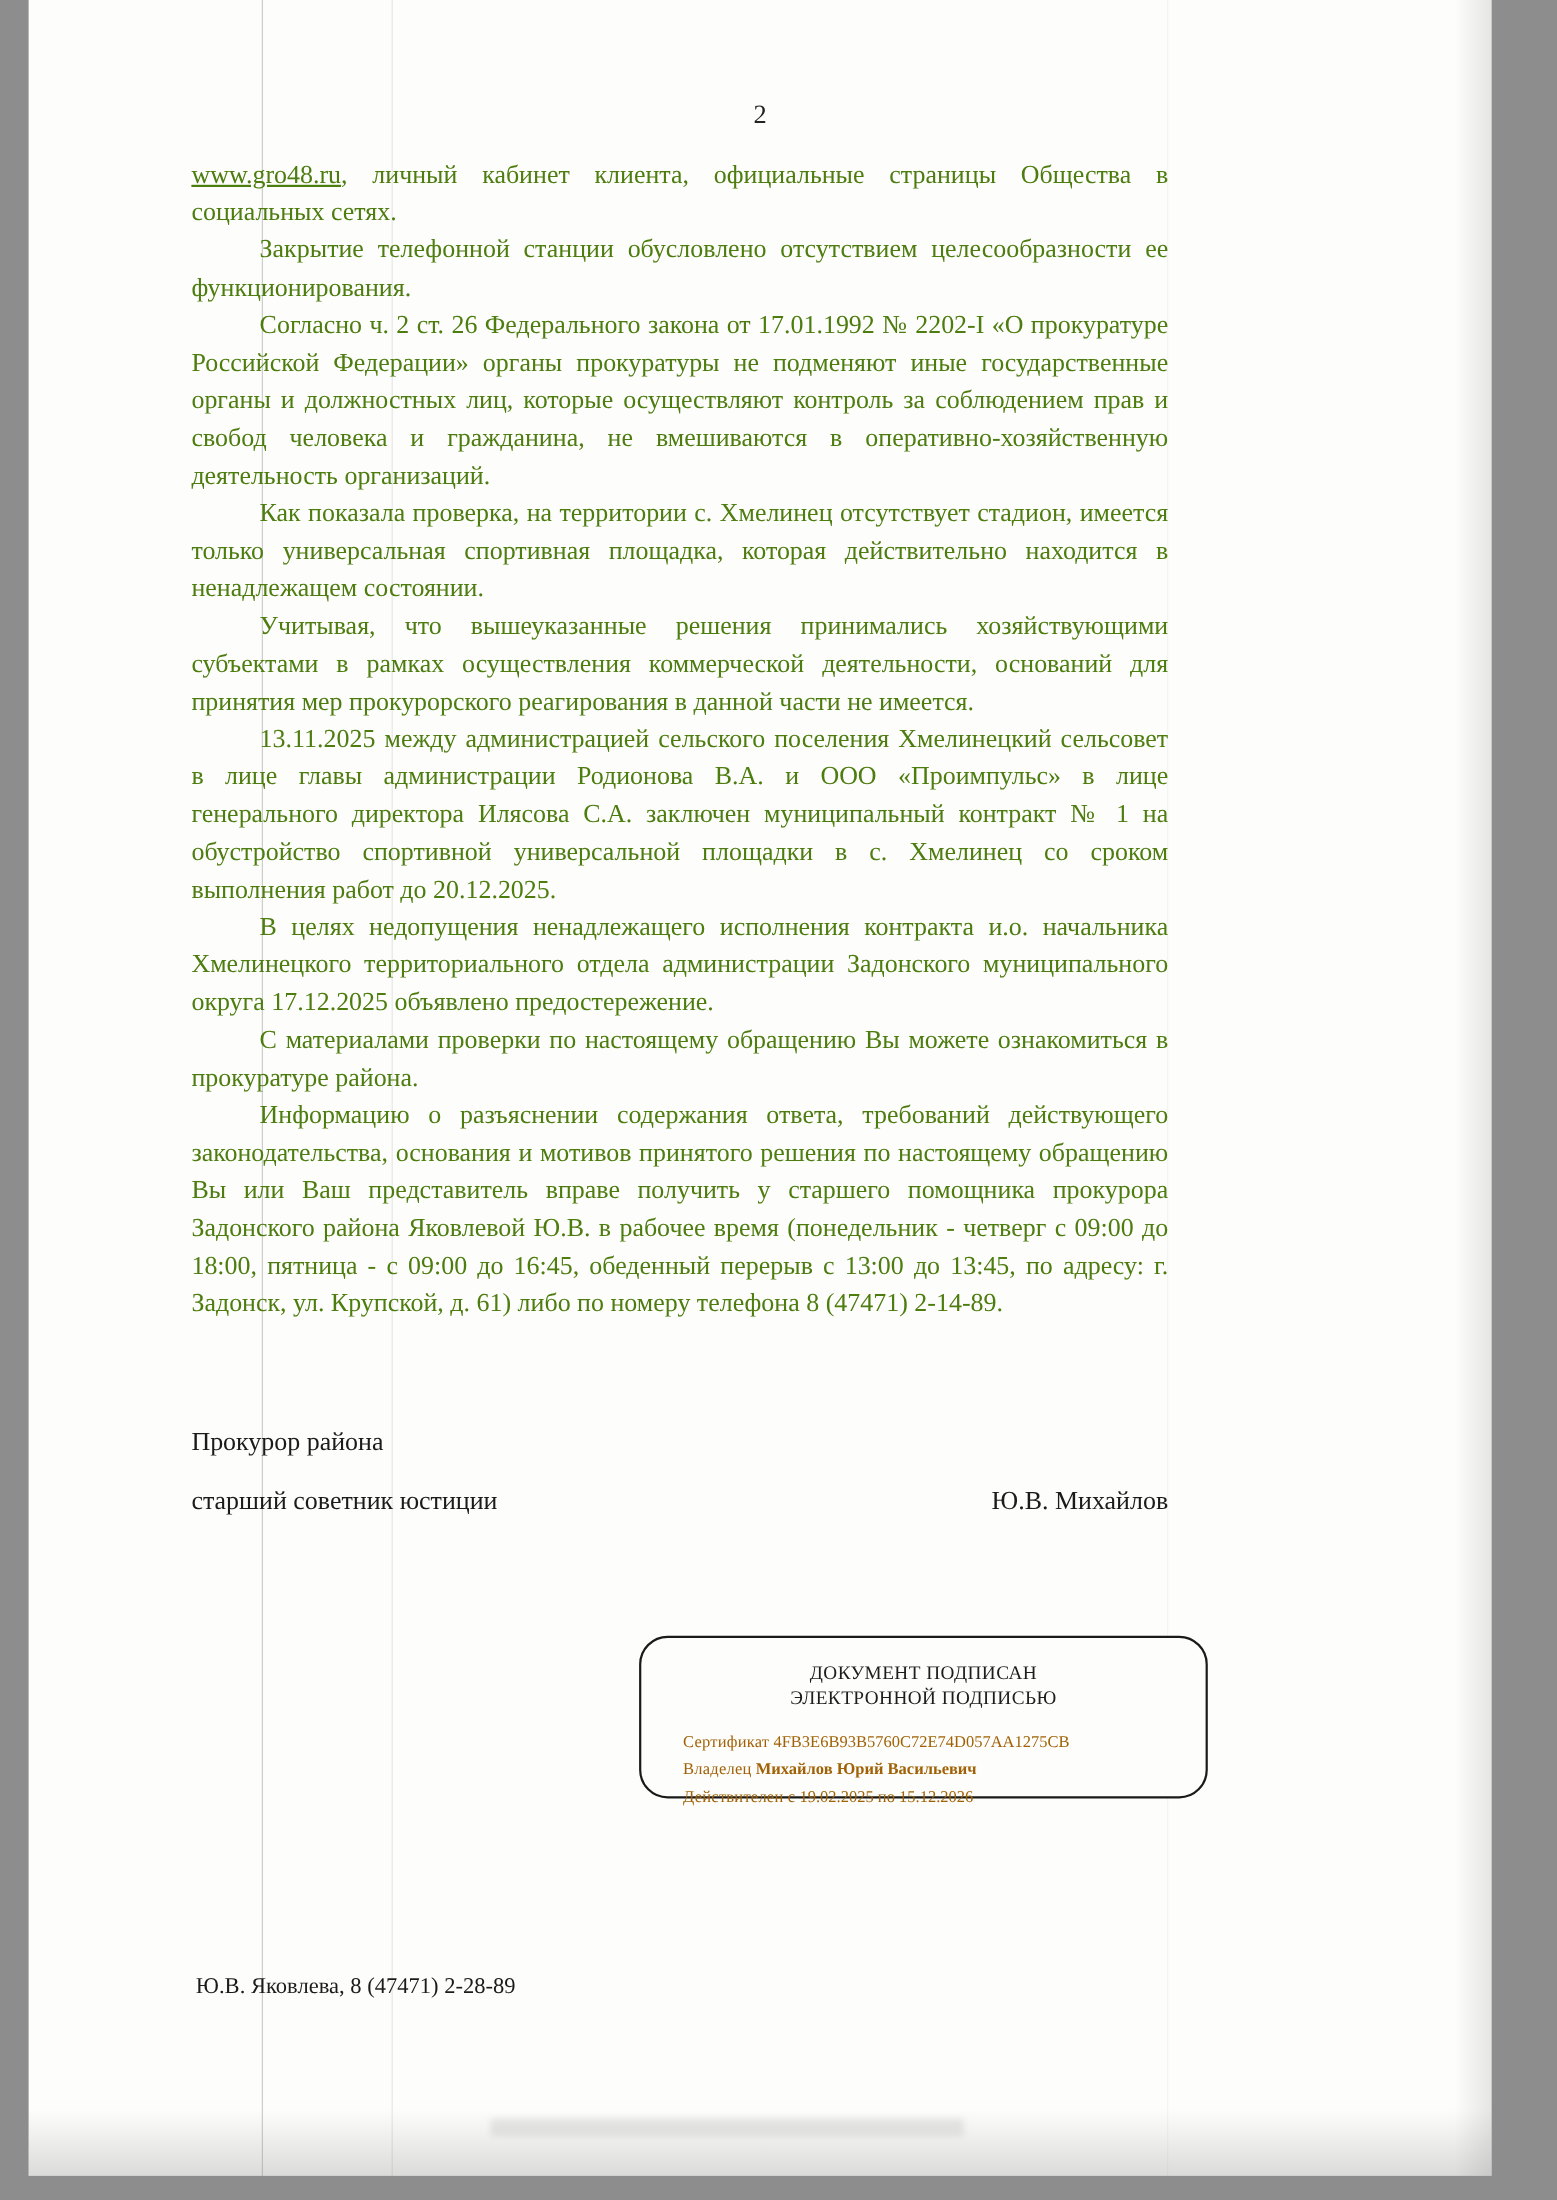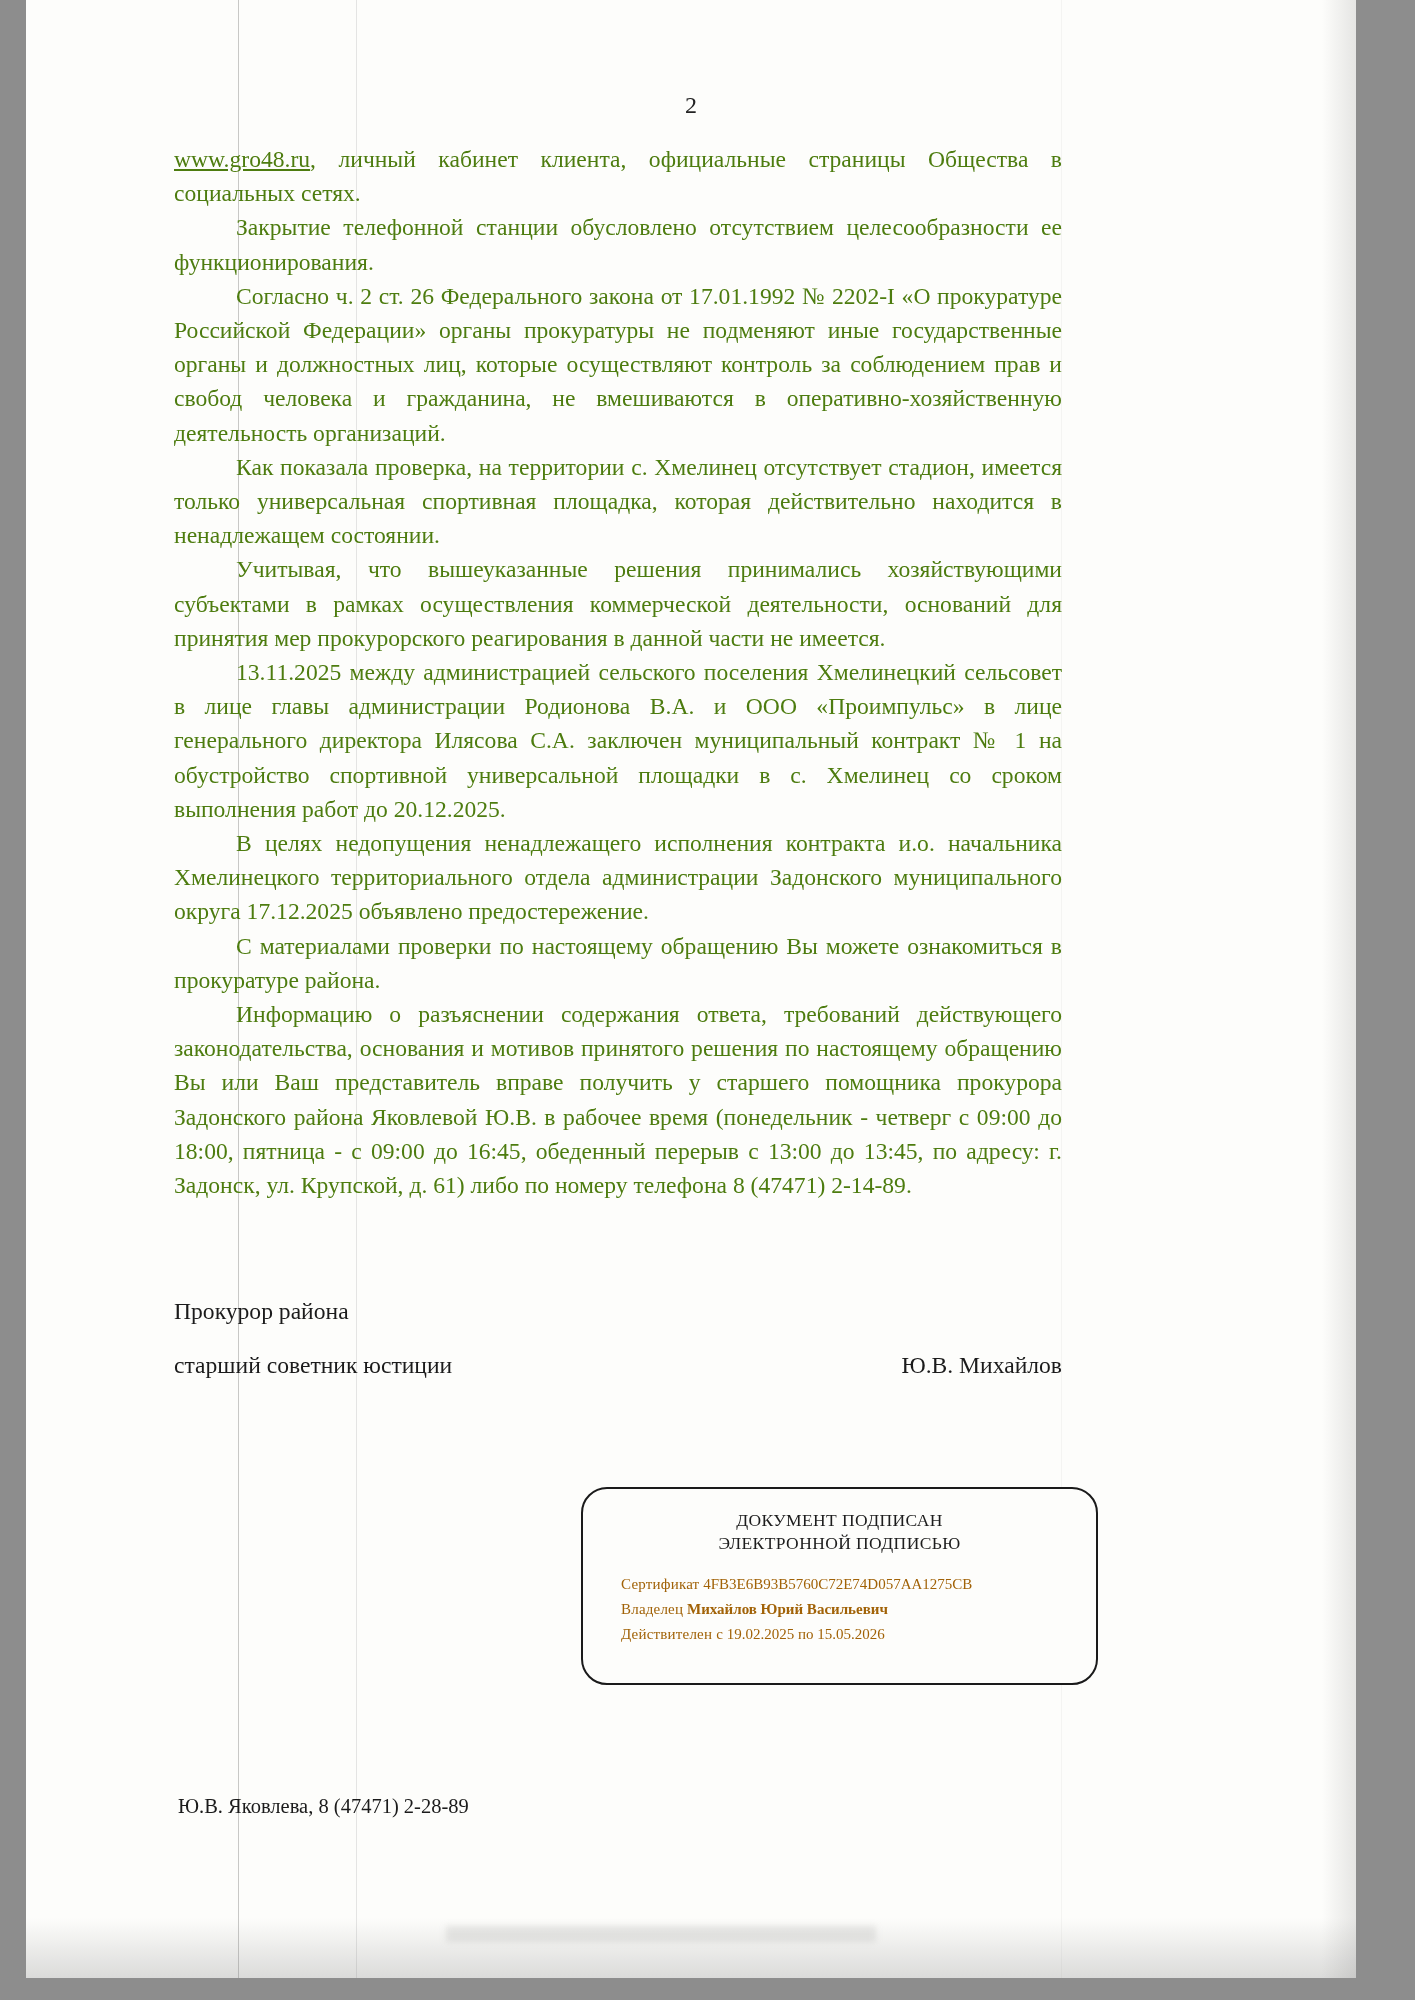--- a/index.html
+++ b/index.html
@@ -118,21 +118,21 @@
   .sig-name {
     white-space: nowrap;
   }
 
   
   .es-stamp {
     position: absolute;
     left: 555px;
     top: 1487px;
     width: 517px;
-    height: 198px;
+    height: 148px;
     border: 2.5px solid #1a1a1a;
     border-radius: 26px;
     background: #fdfdfb;
     box-sizing: border-box;
     padding: 20px 26px 0 26px;
   }
   .es-title {
     text-align: center;
     font-size: 17.5px;
     line-height: 23px;
@@ -225,21 +225,21 @@
           <span>4FB3E6B93B5760C72E74D057AA1275CB</span>
         </div>
         <div>
           <span class="lbl">Владелец</span>
           <span class="val-bold">Михайлов Юрий Васильевич</span>
         </div>
         <div>
           <span class="lbl">Действителен с</span>
           <span>19.02.2025</span>
           <span>по</span>
-          <span>15.05.2026</span>
+          <span>15.12.2026</span>
         </div>
       </div>
     </div>
 
     <div class="footer-contact">Ю.В. Яковлева, 8 (47471) 2-28-89</div>
 
     <div class="scan-smudge"></div>
     <div class="paper-bottom-shade"></div>
 
   </div>

